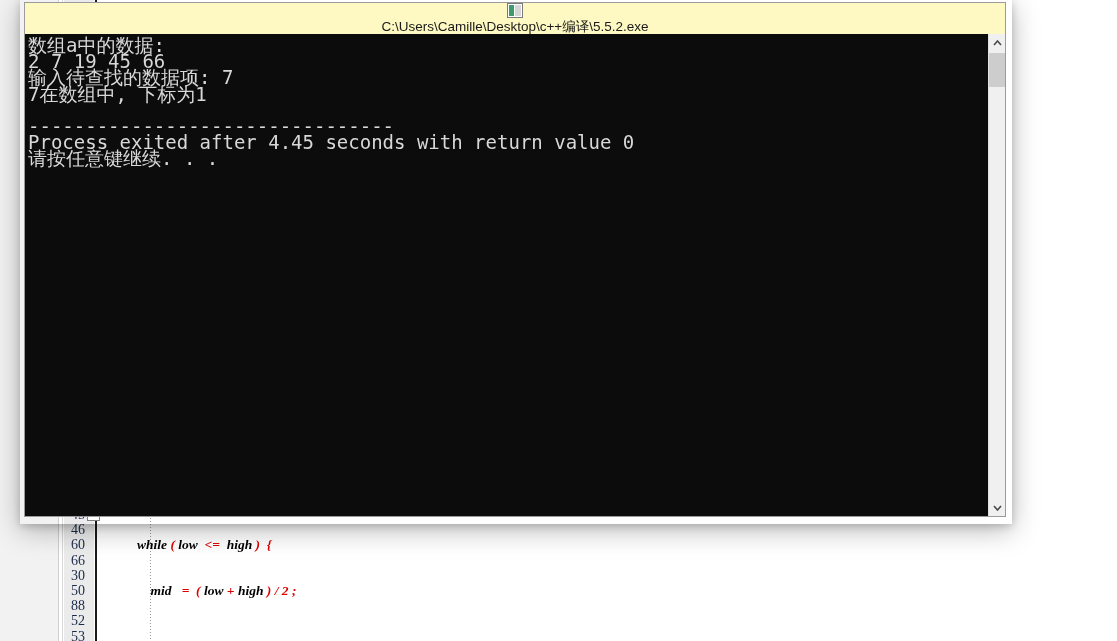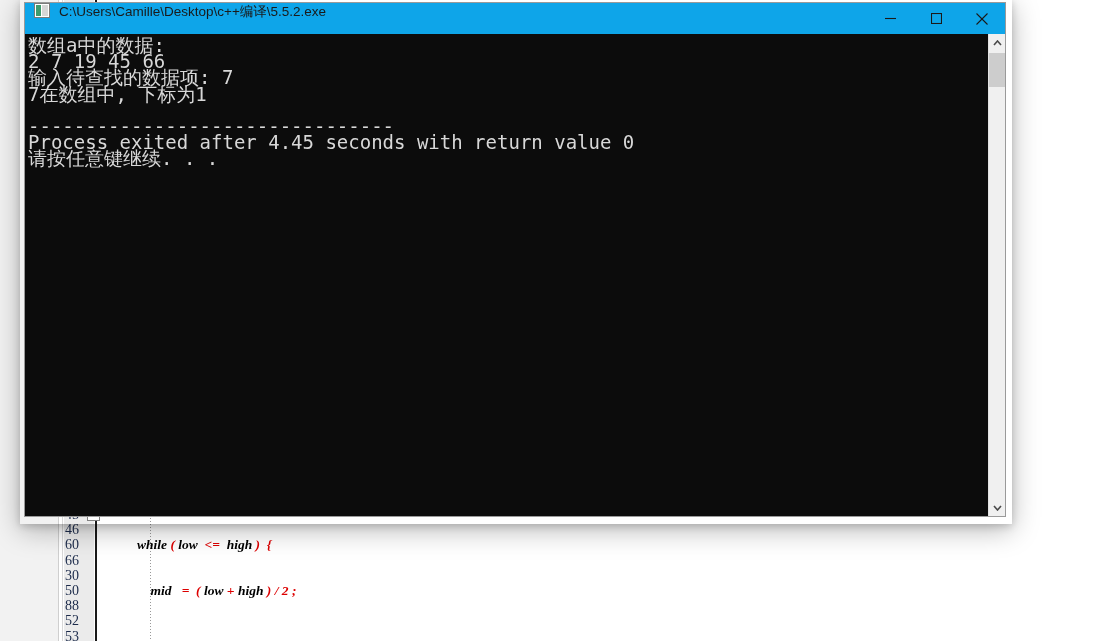--- a/index.html
+++ b/index.html
@@ -69,21 +69,21 @@
     top: 507px;
     width: 30px;
     text-align: right;
     font-family: "Liberation Serif", serif;
     font-size: 14px;
     color: #1b2a4a;
     line-height: 15.2px;
   }
   #line-numbers div {
     height: 15.2px;
-    padding-right: 15px;
+    padding-right: 9px;
     box-sizing: border-box;
   }
   #fold-marker {
     position: absolute;
     left: 87px;
     top: 508px;
     width: 13px;
     height: 13px;
     border: 1px solid #808080;
     background: #ffffff;
@@ -139,22 +139,24 @@
     top: 2px;
     width: 982px;
     height: 515px;
     background: #ffffff;
     border: 1px solid #9a9a9a;
     box-sizing: border-box;
   }
   #title-bar {
     position: relative;
     height: 31px;
-    background: #0ea5e9;
+    background: #fef9c3;
     display: flex;
+    align-items: center;
+    flex-direction: column;
   }
   #title-icon {
     width: 16px;
     height: 15px;
     margin-left: 9px;
     margin-right: 9px;
     flex: 0 0 auto;
     border: 1px solid #7a7a7a;
     background: #ffffff;
     position: relative;

